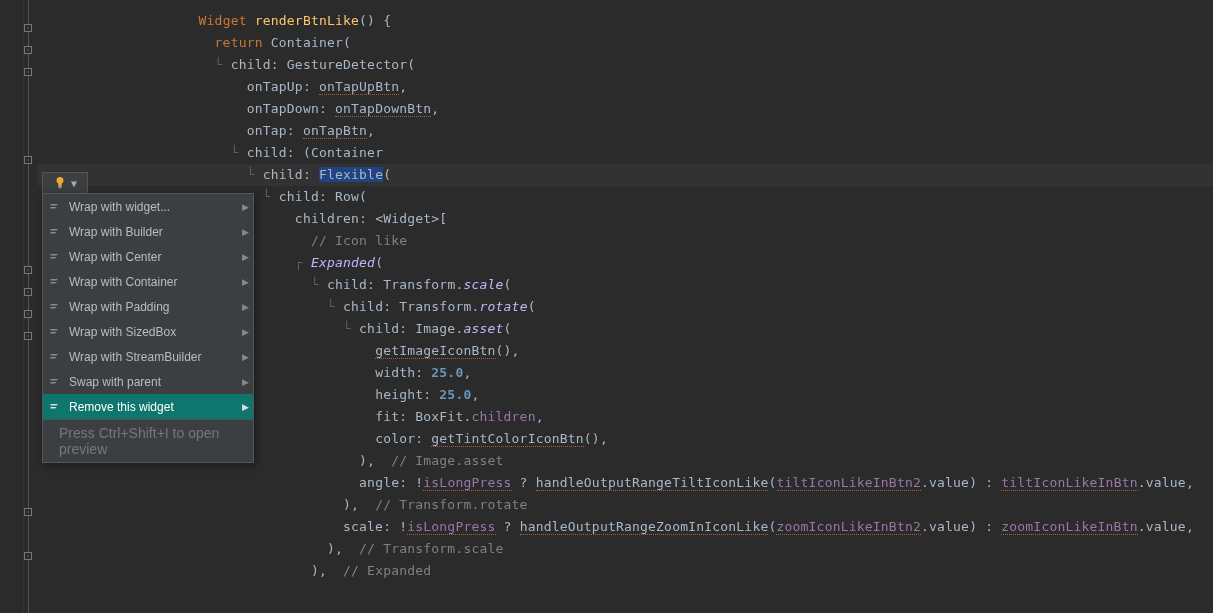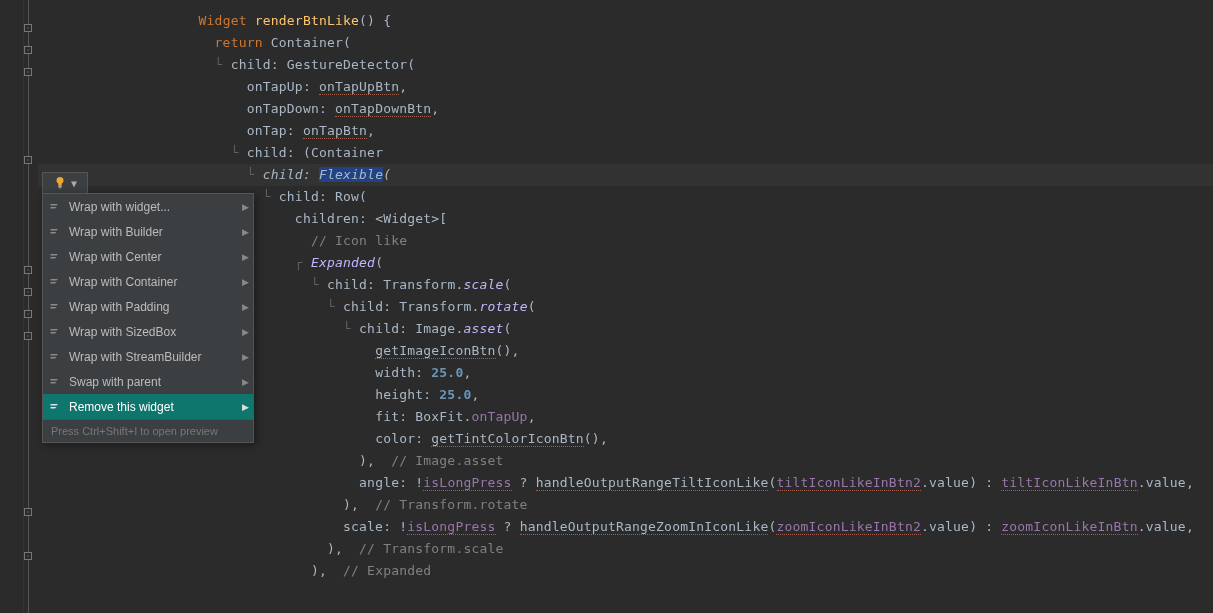--- a/index.html
+++ b/index.html
@@ -52,21 +52,21 @@
     padding-top: 10px;
   }
   .code-line {
     height: 22px;
     line-height: 22px;
     white-space: pre;
     position: relative;
     font-size: 13px;
     letter-spacing: 0.2px;
   }
-  .hl-line { background: #323232; font-style: italic; }
+  .hl-line { background: #323232; }
   .k-keyword { color: #cc7832; }
   .k-funcname { color: #ffc66d; }
   .k-num { color: #6897bb; font-weight: bold; }
   .k-comment { color: #808080; }
   .k-prop { color: #9876aa; }
   .k-under { border-bottom: 1px dotted #a35f49; }
   .k-sel { background: #214283; }
   .k-call { color: #c4b5fd; font-style: italic; }
   .tree-guide { color: #606060; }
   
@@ -117,23 +117,23 @@
     justify-content: center;
   }
   .menu-label { flex: 1; }
   .menu-arrow {
     font-size: 9px;
     color: #888;
   }
   .menu-item.selected .menu-arrow { color: #ddd; }
   .menu-footer {
     border-top: 1px solid #515151;
-    padding: 5px 8px;
+    padding: 5px 16px;
     color: #777;
-    font-size: 11px;
+    font-size: 14px;
   }
   .wrench-icon {
     width: 12px; height: 12px;
   }
 </style>
 </head>
 <body>
 
 <div class="editor-area">
   <div class="gutter"></div>
@@ -162,21 +162,21 @@
     <div class="code-line">                            <span class="tree-guide">└ </span><span>child: </span><span>Row</span><span>(</span></div>
     <div class="code-line">                                <span>children: &lt;</span><span>Widget</span><span>&gt;[</span></div>
     <div class="code-line">                                  <span class="k-comment">// Icon like</span></div>
     <div class="code-line">                                <span class="tree-guide">┌ </span><span class="k-call">Expanded</span><span>(</span></div>
     <div class="code-line">                                  <span class="tree-guide">└ </span><span>child: </span><span>Transform</span><span>.</span><span class="k-call">scale</span><span>(</span></div>
     <div class="code-line">                                    <span class="tree-guide">└ </span><span>child: </span><span>Transform</span><span>.</span><span class="k-call">rotate</span><span>(</span></div>
     <div class="code-line">                                      <span class="tree-guide">└ </span><span>child: </span><span>Image</span><span>.</span><span class="k-call">asset</span><span>(</span></div>
     <div class="code-line">                                          <span class="k-under">getImageIconBtn</span><span>(),</span></div>
     <div class="code-line">                                          <span>width: </span><span class="k-num">25.0</span><span>,</span></div>
     <div class="code-line">                                          <span>height: </span><span class="k-num">25.0</span><span>,</span></div>
-    <div class="code-line">                                          <span>fit: BoxFit.</span><span class="k-prop">onTapUp</span><span>,</span></div>
+    <div class="code-line">                                          <span>fit: BoxFit.</span><span class="k-prop">children</span><span>,</span></div>
     <div class="code-line">                                          <span>color: </span><span class="k-under">getTintColorIconBtn</span><span>(),</span></div>
     <div class="code-line">                                        <span>),  </span><span class="k-comment">// Image.asset</span></div>
     <div class="code-line">                                        <span>angle: !</span><span class="k-prop k-under">isLongPress</span><span> ? </span><span class="k-under">handleOutputRangeTiltIconLike</span><span>(</span><span class="k-prop k-under">tiltIconLikeInBtn2</span><span>.value) : </span><span class="k-prop k-under">tiltIconLikeInBtn</span><span>.value,</span></div>
     <div class="code-line">                                      <span>),  </span><span class="k-comment">// Transform.rotate</span></div>
     <div class="code-line">                                      <span>scale: !</span><span class="k-prop k-under">isLongPress</span><span> ? </span><span class="k-under">handleOutputRangeZoomInIconLike</span><span>(</span><span class="k-prop k-under">zoomIconLikeInBtn2</span><span>.value) : </span><span class="k-prop k-under">zoomIconLikeInBtn</span><span>.value,</span></div>
     <div class="code-line">                                    <span>),  </span><span class="k-comment">// Transform.scale</span></div>
     <div class="code-line">                                  <span>),  </span><span class="k-comment">// Expanded</span></div>
   </div>
 </div>
 

